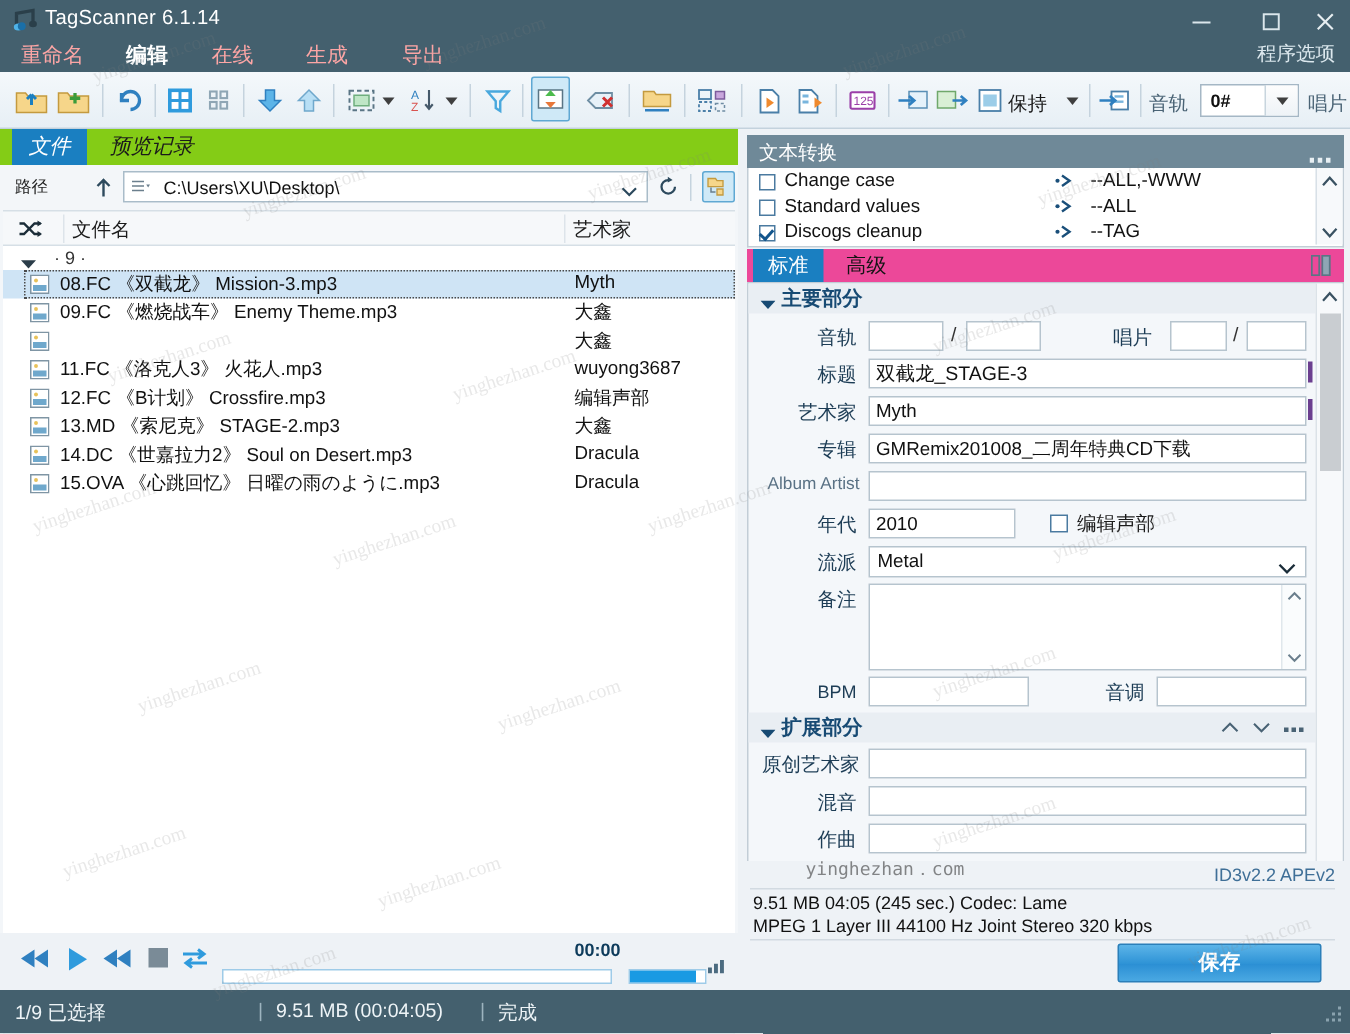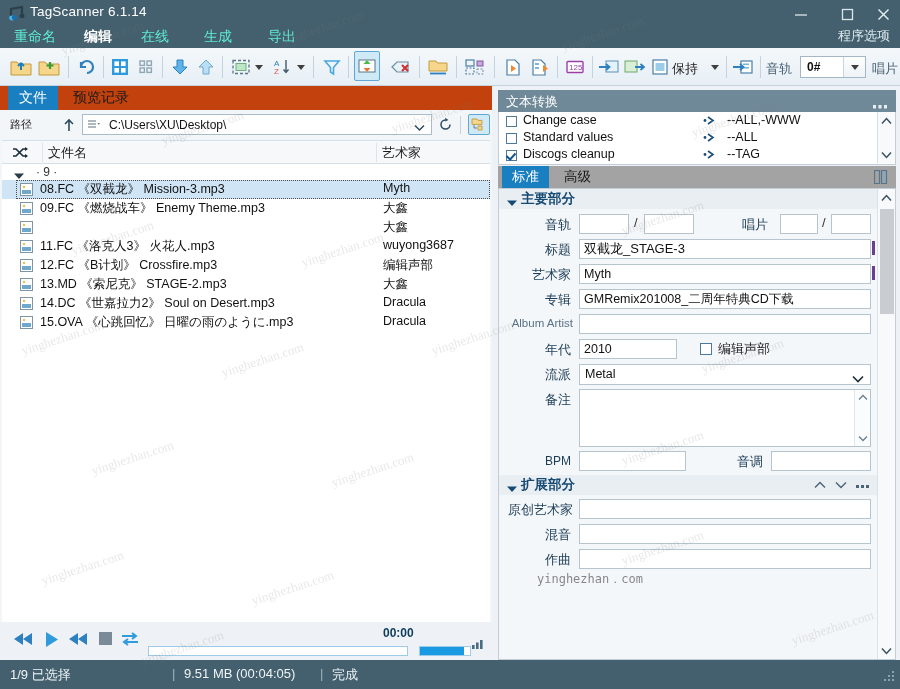--- a/index.html
+++ b/index.html
@@ -32,21 +32,21 @@
   }
   .winbtn.min { left:778px; }
   .winbtn.max { left:824px; }
   .winbtn.close { left:866px; width:34px;}
   .winbtn svg { display:block; }
 
   
   .menubar { position:absolute; left:0; top:24px; width:900px; height:26px; }
   .menuitem {
     position:absolute; top:0; height:26px; line-height:24px;
-    font-size:14px; color:#5eead4; padding:0 6px; cursor:default; white-space:nowrap;
+    font-size:14px; color:#fca5a5; padding:0 6px; cursor:default; white-space:nowrap;
   }
   .menuitem.active { color:#ffffff; font-weight:bold; }
   .menuitem.active::after {
     content:""; position:absolute; left:2px; right:2px; bottom:-3px; height:4px; background:#a8e7f0;
   }
   .progopts {
     position:absolute; right:10px; top:0; height:26px; line-height:24px;
     font-size:13px; color:#dce8ee; cursor:default;
   }
 
@@ -68,21 +68,21 @@
   }
   .tb-combo .val { padding-left:6px; font-size:12px; color:#111; font-weight:bold;}
   .tb-combo .arrowbox {
     position:absolute; right:0; top:0; bottom:0; width:22px;
     border-left:1px solid #c8d5de; display:flex; align-items:center; justify-content:center;
     background:linear-gradient(180deg,#fdfdfd,#eef3f7);
   }
 
   
   .leftpane { position:absolute; left:0; top:86px; width:492px; height:569px; background:#f3f6f9; }
-  .tabstrip { position:absolute; left:0; top:0; width:492px; height:24px; background:#c2410c; }
+  .tabstrip { position:absolute; left:0; top:0; width:492px; height:24px; background:#84cc16;font-style:italic; }
   .ftab {
     position:absolute; top:0; height:24px; line-height:23px; padding:0 11px; font-size:14px;
     color:#1b1b1b; cursor:default;
   }
   .ftab.active { background:#1a7fc1; color:#fff; }
 
   .pathrow {
     position:absolute; left:2px; top:26px; width:488px; height:26px;
     background:#f3f6f9;
   }
@@ -159,21 +159,21 @@
   .convrow .cb.checked::after {
     content:""; position:absolute; left:1px; top:0px; width:4px; height:7px;
     border:solid #12558c; border-width:0 2px 2px 0; transform:rotate(42deg);
   }
   .convrow .lbl { position:absolute; left:24px; top:0px; font-size:12.5px; color:#111; }
   .convrow .arrow { position:absolute; left:204px; top:2px; }
   .convrow .val { position:absolute; left:228px; top:0px; font-size:12.5px; color:#111; }
   .convscroll { position:absolute; right:0; top:0; width:18px; height:51px; background:#f7f9fb; border-left:1px solid #d8e0e7;}
   .convscroll .a { position:absolute; left:0; width:17px; height:17px; display:flex;align-items:center;justify-content:center;}
 
-  .subtabs { position:absolute; left:4px; top:80px; width:398px; height:22px; background:#a3a3a3; }
+  .subtabs { position:absolute; left:4px; top:80px; width:398px; height:22px; background:#ec4899; }
   .stab { position:absolute; top:0; height:22px; line-height:21px; padding:0 10px; font-size:13.5px; color:#141414; cursor:default;}
   .stab.active { background:#1a7fc1; color:#fff; }
   .splitico { position:absolute; right:8px; top:4px; }
 
   .tagscroll {
     position:absolute; left:4px; top:102px; width:398px; height:472px;
     background:#f4f7fa; border:1px solid #c2cdd6;
   }
   .secthdr { position:absolute; left:0; width:378px; height:20px; background:#e9eef3; }
   .secthdr .tri { position:absolute; left:8px; top:7px; }
@@ -829,20 +829,28 @@
         <div class="thumb" style="top:20px; height:105px;"></div>
         <div class="a" style="bottom:0;">
           <svg width="11" height="8">
               <path d="M1 1.5 L5.5 6.5 L10 1.5" stroke="#3a5262" stroke-width="1.5" fill="none"></path>
             </svg>
         </div>
       </div>
     </div>
   </div>
 
+  <div class="infobar">
+    <div class="tagver">ID3v2.2 APEv2</div>
+    <div class="hr" style="top:18px;"></div>
+    <div class="infoline" style="top:21px;">9.51 MB  04:05 (245 sec.)  Codec: Lame</div>
+    <div class="infoline" style="top:36px;">MPEG 1 Layer III  44100 Hz  Joint Stereo  320 kbps</div>
+    <div class="hr" style="top:52px;"></div>
+    <div class="savebtn">保存</div>
+  </div>
 
   <div class="statusbar">
     <div class="st" style="left:10px;">1/9 已选择</div>
     <div class="stsep" style="left:172px;">|</div>
     <div class="st" style="left:184px;">9.51 MB (00:04:05)</div>
     <div class="stsep" style="left:320px;">|</div>
     <div class="st" style="left:332px;">完成</div>
     <div class="grip">
       <svg width="14" height="14">
         <g fill="#8aa2ae">

